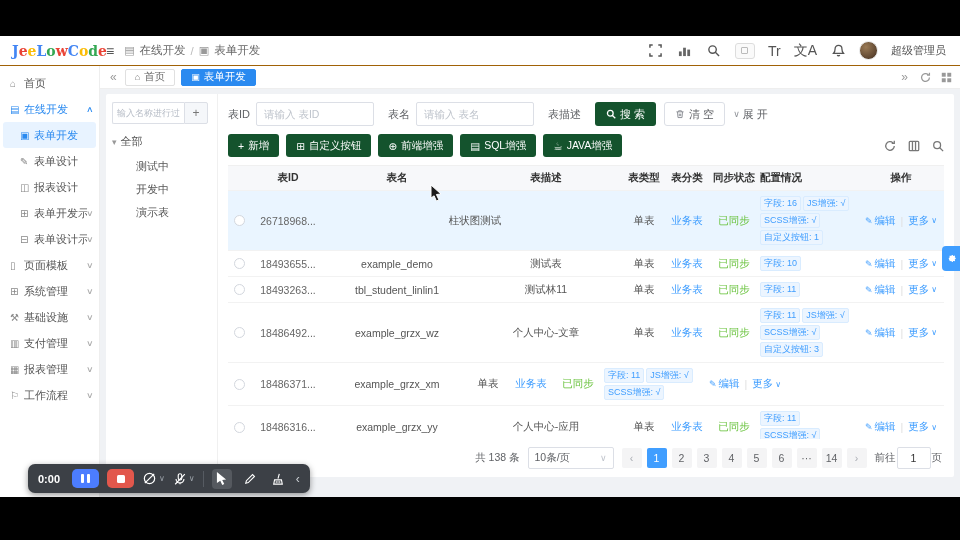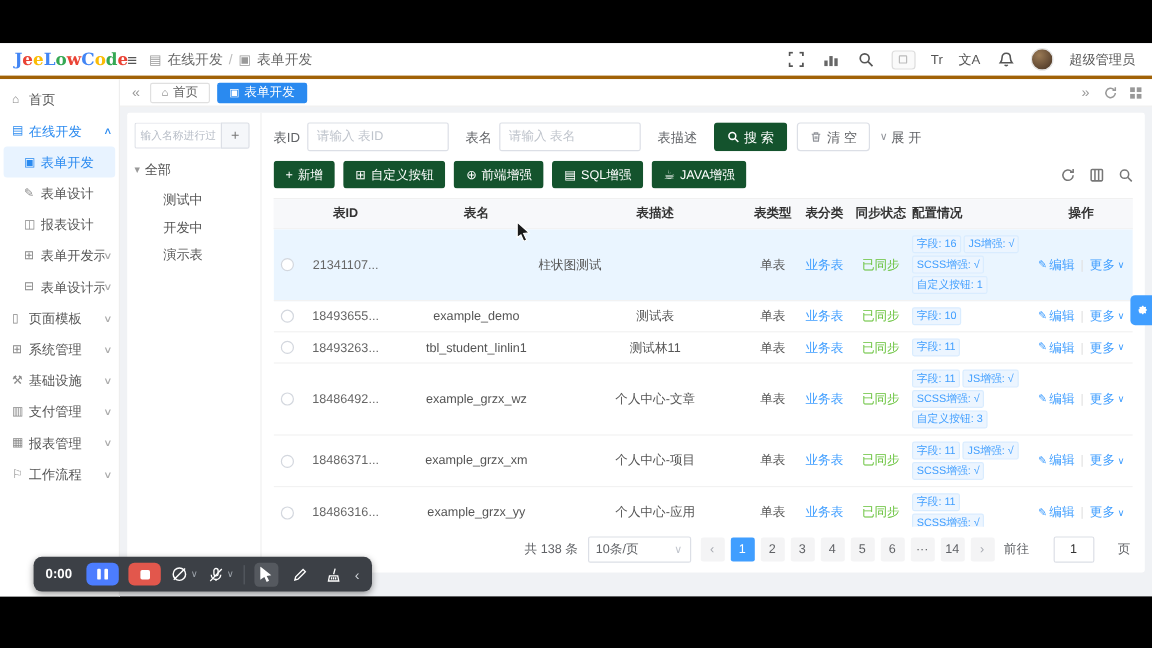--- a/index.html
+++ b/index.html
@@ -1,31 +1,31 @@
 <!DOCTYPE html>
 <html><head>
 <meta charset="utf-8">
 <style>
   * { margin:0; padding:0; box-sizing:border-box; }
   body { background:#222; font-family:"Liberation Sans","DejaVu Sans",sans-serif; }
   .screen { position:relative; width:960px; height:540px; background:#000; overflow:hidden; margin:0 auto; }
   .app { position:absolute; left:0; top:36px; width:960px; height:461px; background:#f0f2f5; font-size:12px; color:#333; }
 
   
-  .topbar { position:absolute; left:0; top:0; width:960px; height:30px; background:#fff; border-bottom:3px solid #a16207; display:flex; align-items:center; }
+  .topbar { position:absolute; left:0; top:0; width:960px; height:30px; background:#fff; border-bottom:1px solid #a16207; display:flex; align-items:center; }
   .logo { width:100px; padding-left:12px; font-weight:bold; font-size:14px; letter-spacing:0; white-space:nowrap; }
   .logo span { font-family:"DejaVu Serif",serif; }
   .hamburger { font-size:14px; color:#555; padding:0 10px 0 6px; cursor:pointer; }
   .crumb { display:flex; align-items:center; gap:5px; color:#666; font-size:11.5px; }
   .crumb .ci { color:#999; font-size:11px; }
   .crumb .sep { color:#bbb; }
   .top-right { margin-left:auto; display:flex; align-items:center; gap:13px; padding-right:14px; color:#555; }
   .top-right .ticon { width:16px; height:16px; display:flex; align-items:center; justify-content:center; cursor:pointer; }
   .ticon svg { display:block; }
-  .txticon { font-size:11px; color:#555; cursor:pointer; }
+  .txticon { font-size:14px; color:#555; cursor:pointer; }
   .widgetbox { width:20px; height:16px; border:1px solid #ddd; border-radius:3px; background:#fafafa; display:flex; align-items:center; justify-content:center; }
   .widgetbox i { width:7px; height:7px; border:1px solid #bbb; border-radius:1px; display:block; }
   .avatar { width:19px; height:19px; border-radius:50%; background:radial-gradient(circle at 35% 30%, #9a7a55, #5d4530 70%, #3c2d1f); border:1px solid #e5e5e5; }
   .uname { font-size:11px; color:#555; }
 
   
   .tabbar { position:absolute; left:100px; top:30px; width:860px; height:23px; background:#fff; border-bottom:1px solid #eee; display:flex; align-items:center; padding:0 8px; gap:6px; }
   .tab-chevron { color:#999; font-size:12px; cursor:pointer; padding:0 2px; }
   .tab { display:flex; align-items:center; gap:4px; height:17px; padding:0 9px; font-size:10.5px; border:1px solid #e0e0e0; border-radius:2px; background:#fff; color:#666; cursor:pointer; white-space:nowrap; }
   .tab .tic { font-size:9px; }
@@ -107,21 +107,21 @@
   .opdiv { color:#e0e0e0; }
 
   
   .pager { display:flex; align-items:center; justify-content:flex-end; gap:8px; padding:8px 2px 2px 2px; font-size:10.5px; color:#606266; }
   .psel { display:flex; align-items:center; justify-content:space-between; width:86px; height:22px; border:1px solid #dcdfe6; border-radius:2px; padding:0 6px; cursor:pointer; background:#fff; }
   .psel .pcaret { font-size:9px; color:#c0c4cc; }
   .pbtns { display:flex; align-items:center; gap:5px; }
   .pbtn { min-width:20px; height:20px; padding:0 4px; background:#f4f4f5; border-radius:2px; display:flex; align-items:center; justify-content:center; color:#606266; cursor:pointer; font-size:10.5px; }
   .pbtn.cur { background:#409eff; color:#fff; }
   .pbtn.nav { background:#f4f4f5; color:#a8abb2; }
-  .goto { display:flex; align-items:center; gap:20px; }
+  .goto { display:flex; align-items:center; gap:1px; }
   .goto input { width:34px; height:22px; border:1px solid #dcdfe6; border-radius:2px; text-align:center; font-size:10.5px; color:#333; outline:none; }
 
   
   .float-gear { position:absolute; right:0; top:246px; width:18px; height:25px; background:#409eff; border-radius:4px 0 0 4px; display:flex; align-items:center; justify-content:center; cursor:pointer; }
 
   
   .recorder { position:absolute; left:28px; top:464px; height:29px; background:#3c4046; border-radius:7px; display:flex; align-items:center; gap:8px; padding:0 10px; box-shadow:0 2px 6px rgba(0,0,0,.4); }
   .rec-time { color:#fff; font-size:11px; font-weight:bold; min-width:26px; }
   .rec-btn { width:27px; height:19px; border-radius:5px; display:flex; align-items:center; justify-content:center; cursor:pointer; }
   .rec-pause { background:#4c7dff; }
@@ -393,21 +393,21 @@
                 <div class="cell c5">表分类</div>
                 <div class="cell c6">同步状态</div>
                 <div class="cell c7">配置情况</div>
                 <div class="cell c8">操作</div>
               </div>
             <div id="tbody" style="flex:1;overflow:hidden;">
                 <div class="trow hl">
                   <div class="cell c0">
                     <span class="radio"></span>
                   </div>
-                  <div class="cell c1">21341107...</div>
+                  <div class="cell c1">26718968...</div>
                   <div class="cell c3">柱状图测试</div>
                   <div class="cell c4">单表</div>
                   <div class="cell c5">
                     <span class="cat-link">业务表</span>
                   </div>
                   <div class="cell c6">
                     <span class="sync-ok">已同步</span>
                   </div>
                   <div class="cell c7">
                     <span class="chipwrap">
@@ -524,21 +524,20 @@
                       <span class="opcaret">∨</span>
                     </span>
                   </div>
                 </div>
                 <div class="trow">
                   <div class="cell c0">
                     <span class="radio"></span>
                   </div>
                   <div class="cell c1">18486371...</div>
                   <div class="cell c2">example_grzx_xm</div>
-                  <div class="cell c3">个人中心-项目</div>
                   <div class="cell c4">单表</div>
                   <div class="cell c5">
                     <span class="cat-link">业务表</span>
                   </div>
                   <div class="cell c6">
                     <span class="sync-ok">已同步</span>
                   </div>
                   <div class="cell c7">
                     <span class="chipwrap">
                       <span class="chip">字段: 11</span>

